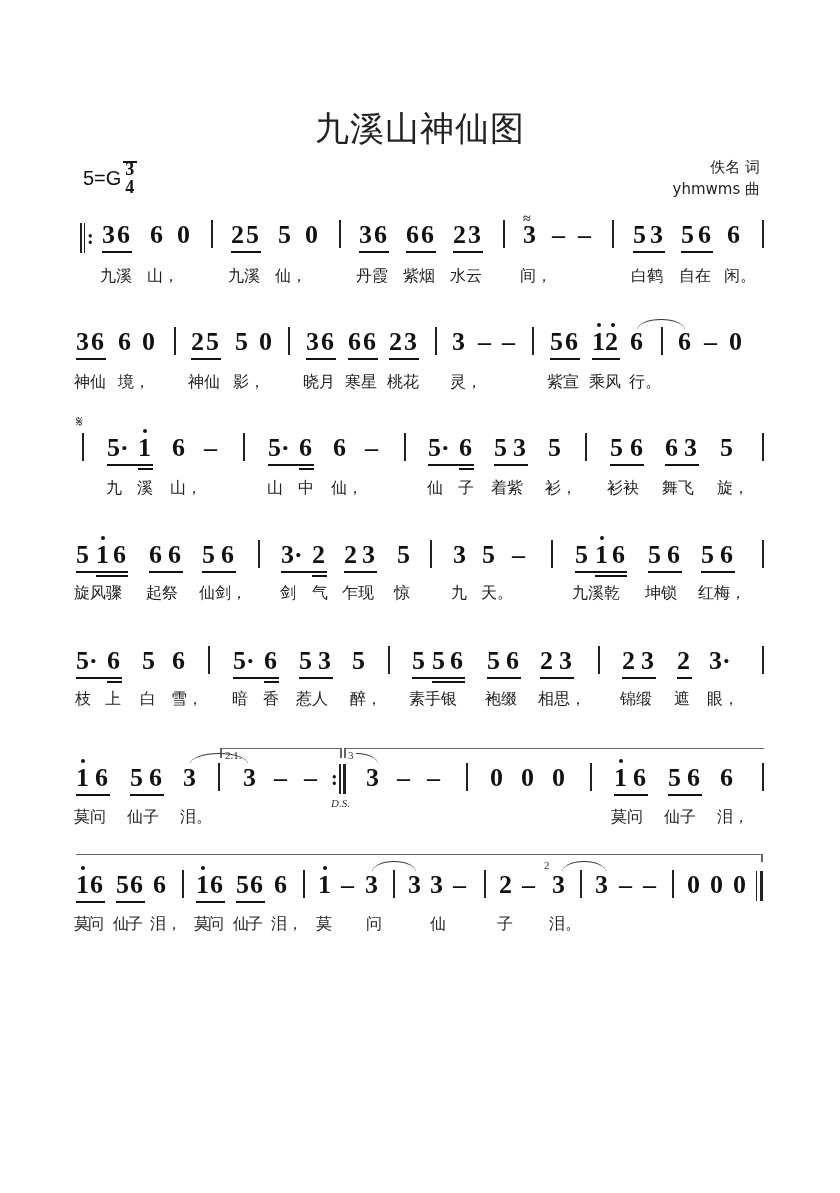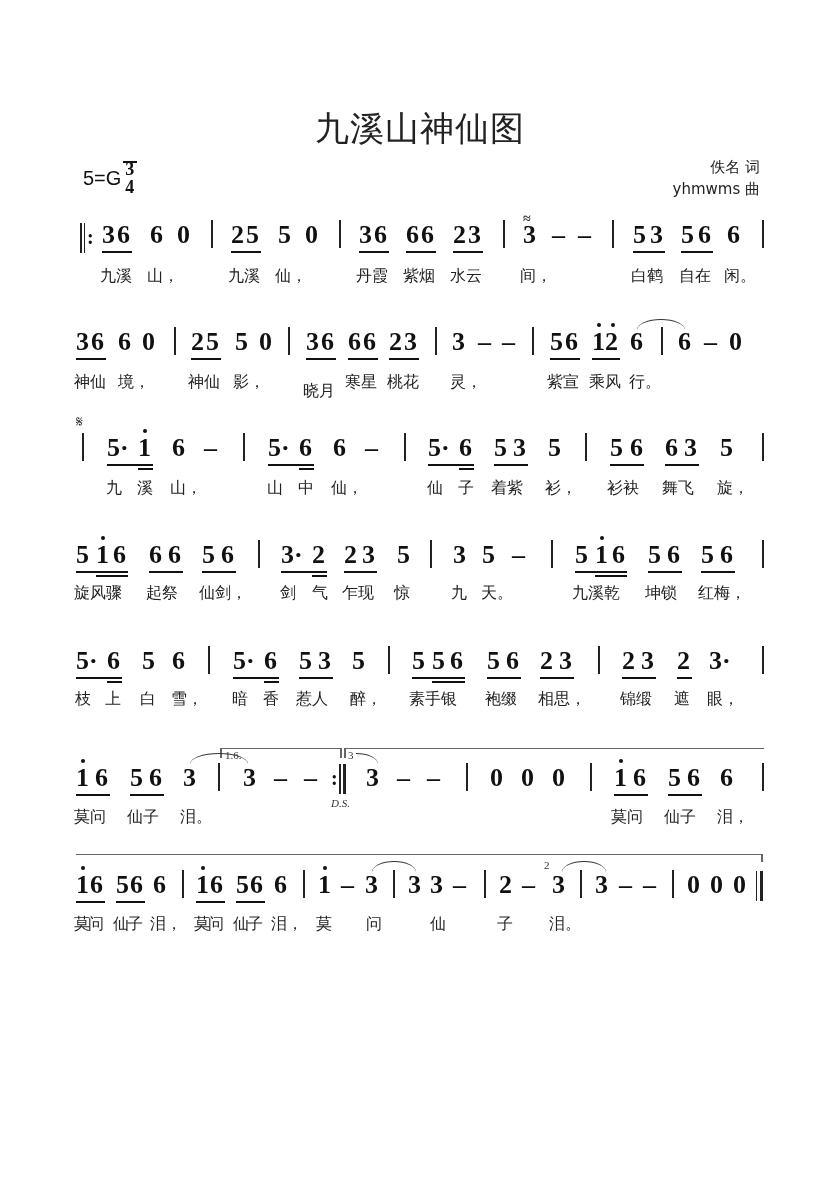--- a/index.html
+++ b/index.html
@@ -134,21 +134,21 @@
   <div class="slur" style="left:637px;top:-8px;width:48px;"></div>
   <div class="bar" style="left:661px;"></div>
   <span class="tok" style="left:678px;">6</span>
   <span class="tok" style="left:704px;">–</span>
   <span class="tok" style="left:729px;">0</span>
 
   <span class="lyr" style="left:74px;top:45px;">神仙</span>
   <span class="lyr" style="left:118px;top:45px;">境，</span>
   <span class="lyr" style="left:188px;top:45px;">神仙</span>
   <span class="lyr" style="left:233px;top:45px;">影，</span>
-  <span class="lyr" style="left:303px;top:54px;">晓月</span>
+  <span class="lyr" style="left:303px;top:45px;">晓月</span>
   <span class="lyr" style="left:345px;top:45px;">寒星</span>
   <span class="lyr" style="left:387px;top:45px;">桃花</span>
   <span class="lyr" style="left:450px;top:45px;">灵，</span>
   <span class="lyr" style="left:547px;top:45px;">紫宣</span>
   <span class="lyr" style="left:589px;top:45px;">乘风</span>
   <span class="lyr" style="left:629px;top:45px;">行。</span>
 </div>
 
 <div class="row" style="top:433px;">
   <span class="small" style="left:76px;top:-20px;font-size:16px;">𝄋</span>
@@ -306,21 +306,21 @@
   <span class="lyr" style="left:538px;top:43px;">相思，</span>
   <span class="lyr" style="left:620px;top:43px;">锦缎</span>
   <span class="lyr" style="left:674px;top:43px;">遮</span>
   <span class="lyr" style="left:707px;top:43px;">眼，</span>
 </div>
 
 <div class="row" style="top:763px;">
   <div class="bracket" style="left:220px;top:-15px;width:120px;"></div>
   <div class="vtick" style="left:220px;top:-15px;height:10px;"></div>
   <div class="vtick" style="left:340px;top:-15px;height:10px;"></div>
-  <span class="small" style="left:225px;top:-14px;">1.6.</span>
+  <span class="small" style="left:225px;top:-14px;">2.1.</span>
   <div class="bracket" style="left:344px;top:-15px;width:420px;"></div>
   <div class="vtick" style="left:344px;top:-15px;height:10px;"></div>
   <span class="small" style="left:348px;top:-14px;">3</span>
 
   <div class="dot" style="left:81px;top:-4px;"></div>
   <span class="tok" style="left:76px;">1</span>
   <span class="tok" style="left:95px;">6</span>
   <div class="ul" style="left:76px;top:31px;width:34px;"></div>
   <span class="tok" style="left:130px;">5</span>
   <span class="tok" style="left:149px;">6</span>

